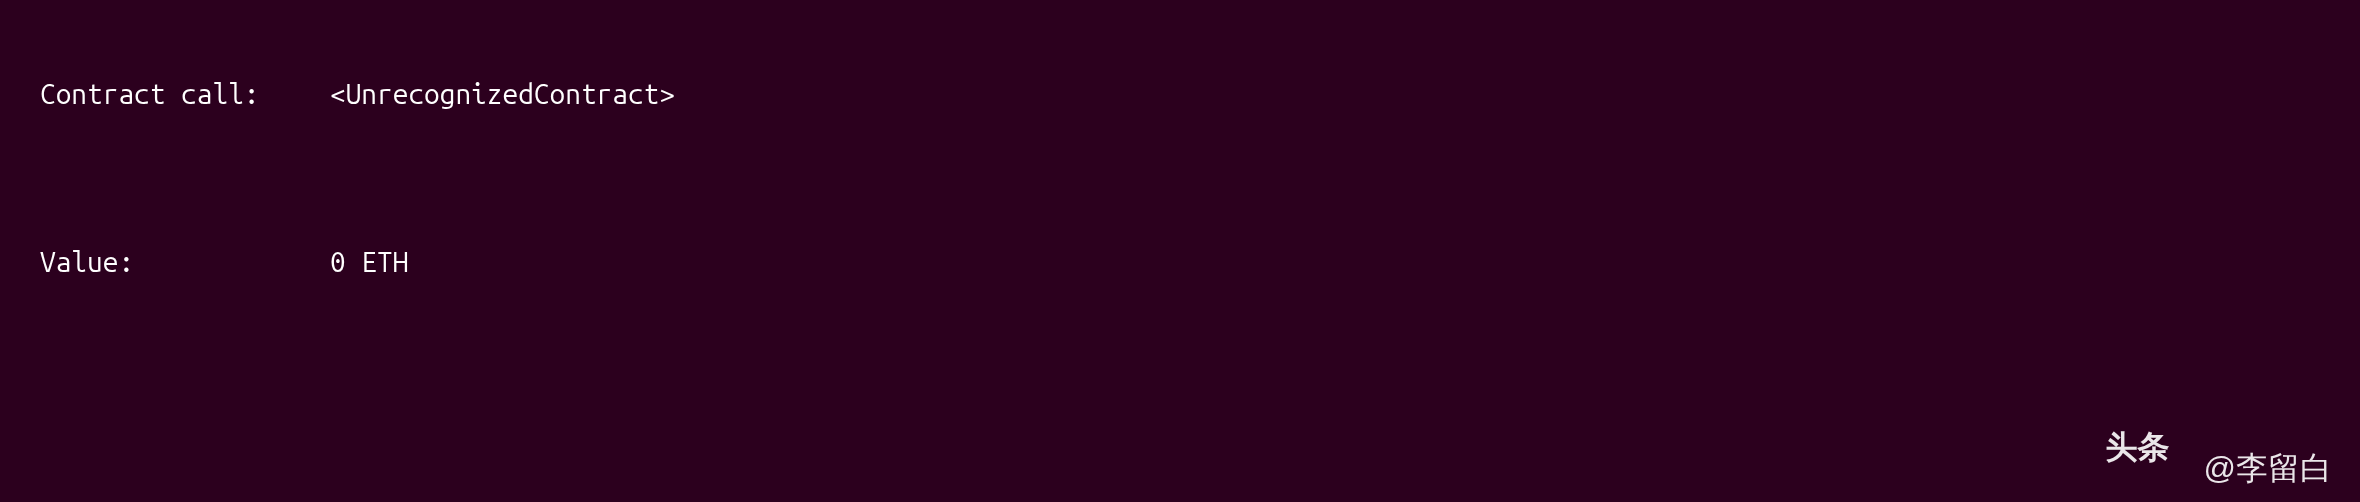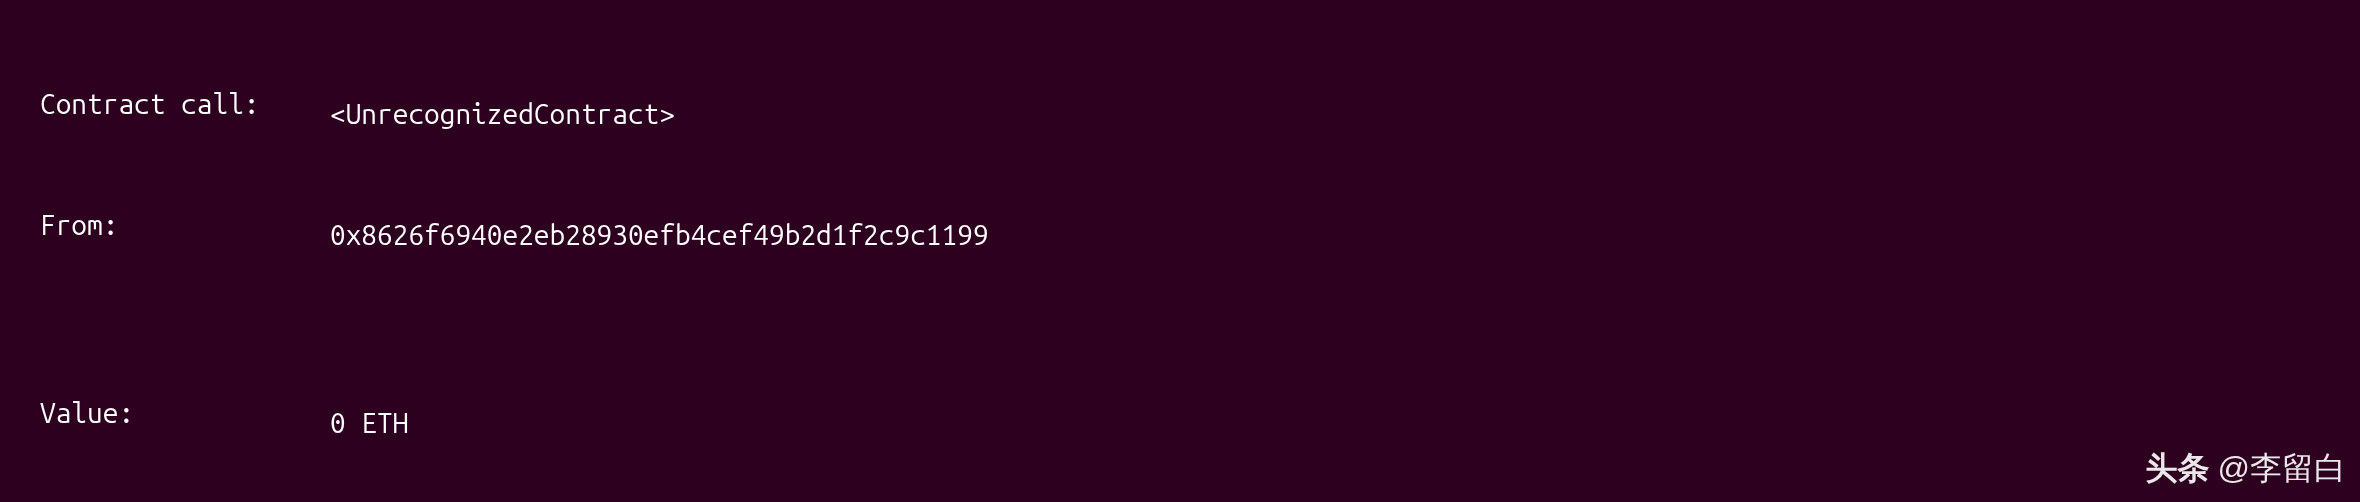--- a/index.html
+++ b/index.html
@@ -17,60 +17,55 @@
       width: 2360px;
       height: 502px;
       position: relative;
       overflow: hidden;
     }
     .terminal-output {
       white-space: pre;
     }
     .row {
       display: flex;
-      align-items: center;
     }
     .label {
       width: 290px;
       flex-shrink: 0;
     }
     .value {
       flex: 1;
-      margin-top: 20px;
     }
     .watermark {
       position: absolute;
       bottom: 15px;
-      right: 14px;
+      right: 28px;
       color: rgba(255, 255, 255, 0.9);
       font-family: sans-serif;
       font-size: 32px;
       font-weight: bold;
       display: flex;
-      align-items: flex-end;
+      align-items: center;
+      gap: 26px;
     }
     .watermark-text {
       margin-right: 8px;
     }
     .watermark-author {
       font-weight: normal;
       margin-top: 41px;
     }
   </style>
 </head>
 <body>
 
 <div class="terminal-output">
   <div class="row">
     <span class="label">Contract call:</span>
     <span class="value">&lt;UnrecognizedContract&gt;</span>
-  </div>
-  <div class="row">
-    <span class="label">From:</span>
-    <span class="value">0x8626f6940e2eb28930efb4cef49b2d1f2c9c1199</span>
   </div>
   <div class="row">
   </div>
   <div class="row">
     <span class="label">Value:</span>
     <span class="value">0 ETH</span>
   </div>
   
   
   

